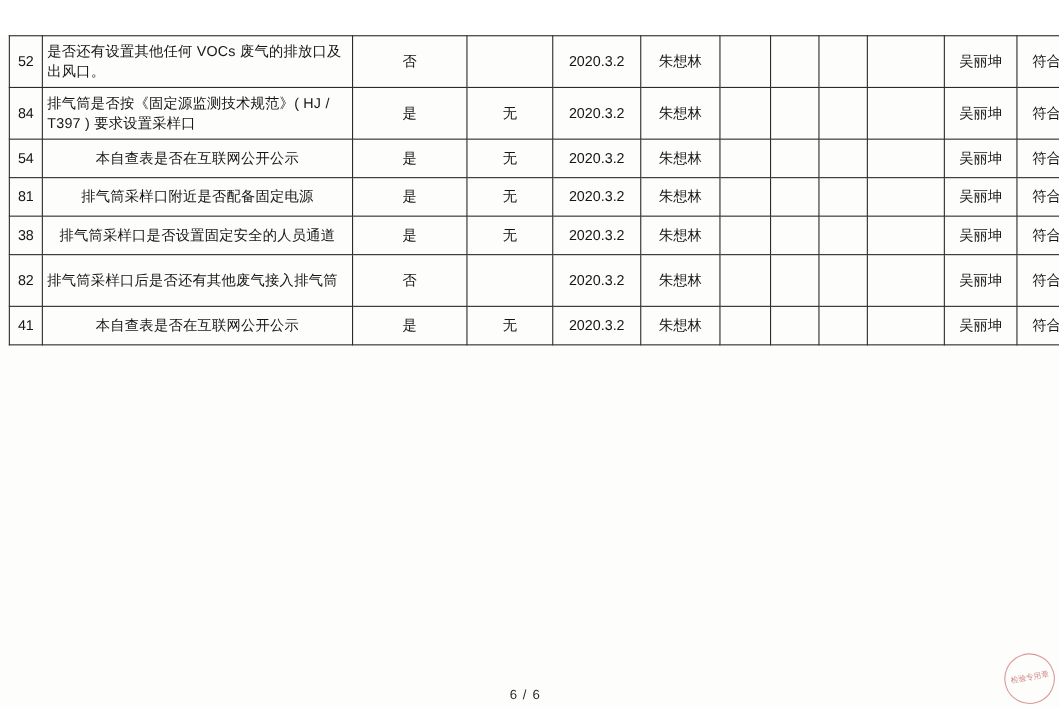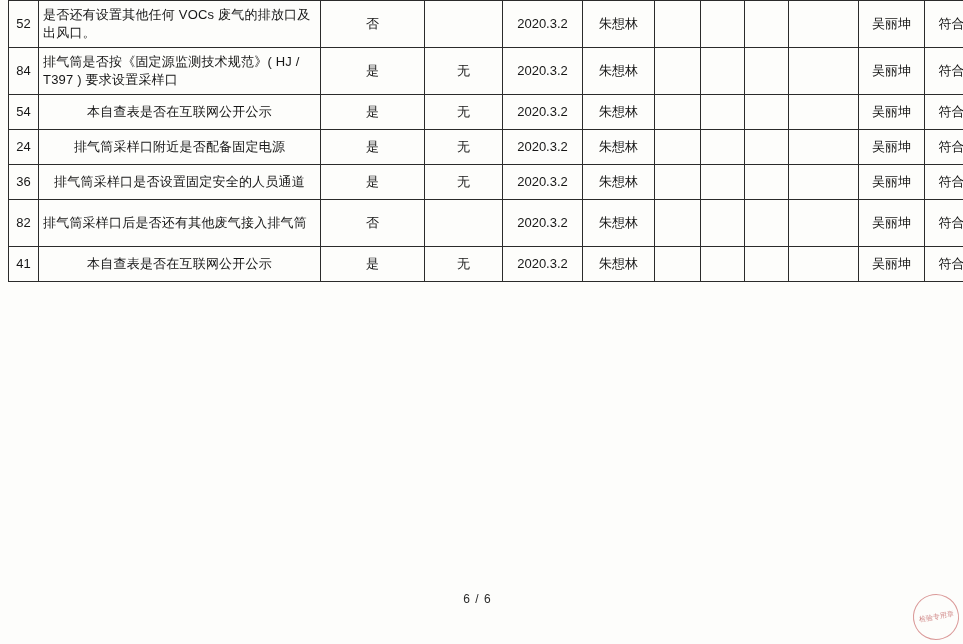--- a/index.html
+++ b/index.html
@@ -14,20 +14,21 @@
     font-family: "Liberation Sans", sans-serif;
     color: #1a1a1a;
     overflow: hidden;
   }
 
   
   .page {
     position: absolute;
     inset: 0;
     background: #fdfdfb;
+    margin-top: 32px;
   }
 
   .sheet {
     position: absolute;
     left: 8px;
     top: 0px;
     width: 920px;
   }
 
   table.checklist {
@@ -186,35 +187,35 @@
           <td class="date">2020.3.2</td>
           <td class="person">朱想林</td>
           <td class="blank"></td>
           <td class="blank"></td>
           <td class="blank"></td>
           <td class="blank"></td>
           <td class="sign">吴丽坤</td>
           <td class="result">符合</td>
         </tr>
         <tr class="row-short">
-          <td class="no">24</td>
+          <td class="no">81</td>
           <td class="item">排气筒采样口附近是否配备固定电源</td>
           <td class="center">是</td>
           <td class="center">无</td>
           <td class="date">2020.3.2</td>
           <td class="person">朱想林</td>
           <td class="blank"></td>
           <td class="blank"></td>
           <td class="blank"></td>
           <td class="blank"></td>
           <td class="sign">吴丽坤</td>
           <td class="result">符合</td>
         </tr>
         <tr class="row-short">
-          <td class="no">36</td>
+          <td class="no">38</td>
           <td class="item">排气筒采样口是否设置固定安全的人员通道</td>
           <td class="center">是</td>
           <td class="center">无</td>
           <td class="date">2020.3.2</td>
           <td class="person">朱想林</td>
           <td class="blank"></td>
           <td class="blank"></td>
           <td class="blank"></td>
           <td class="blank"></td>
           <td class="sign">吴丽坤</td>

